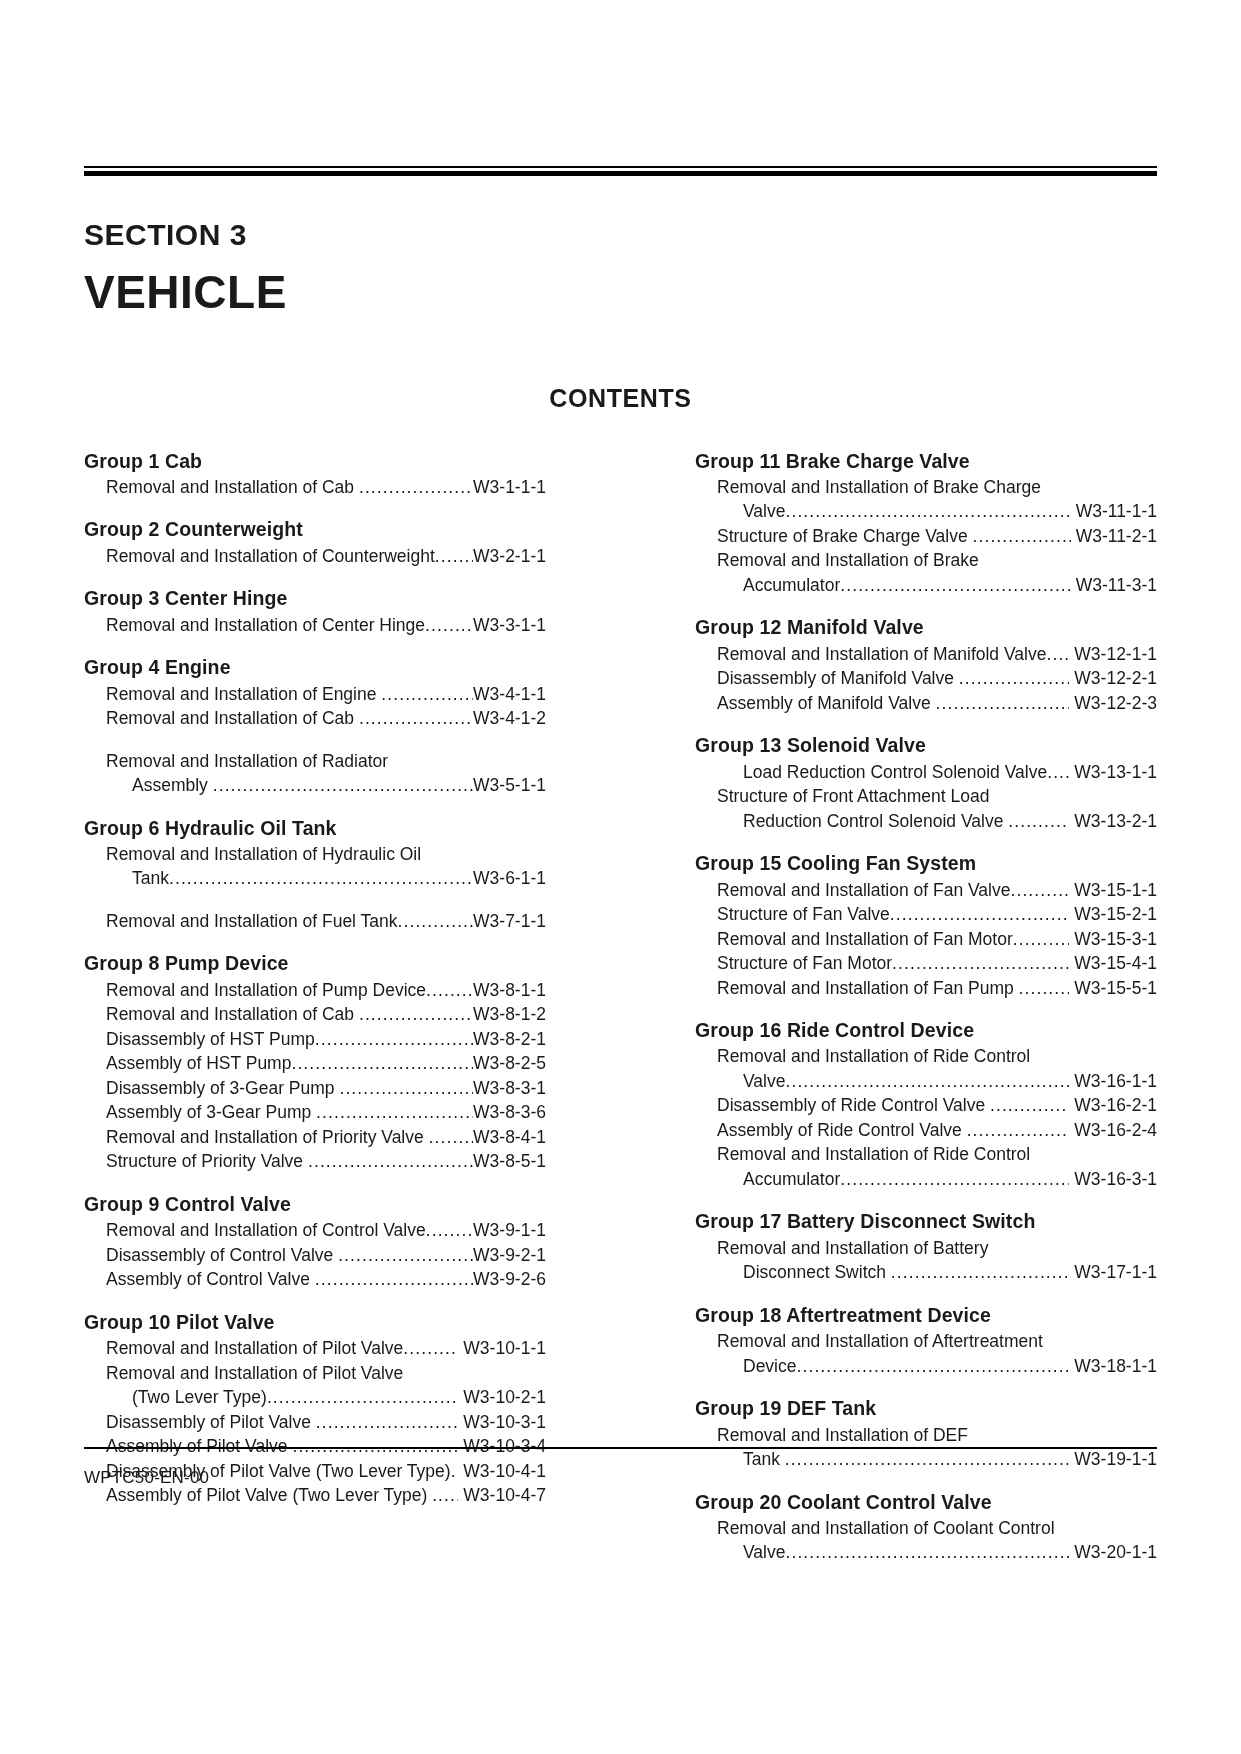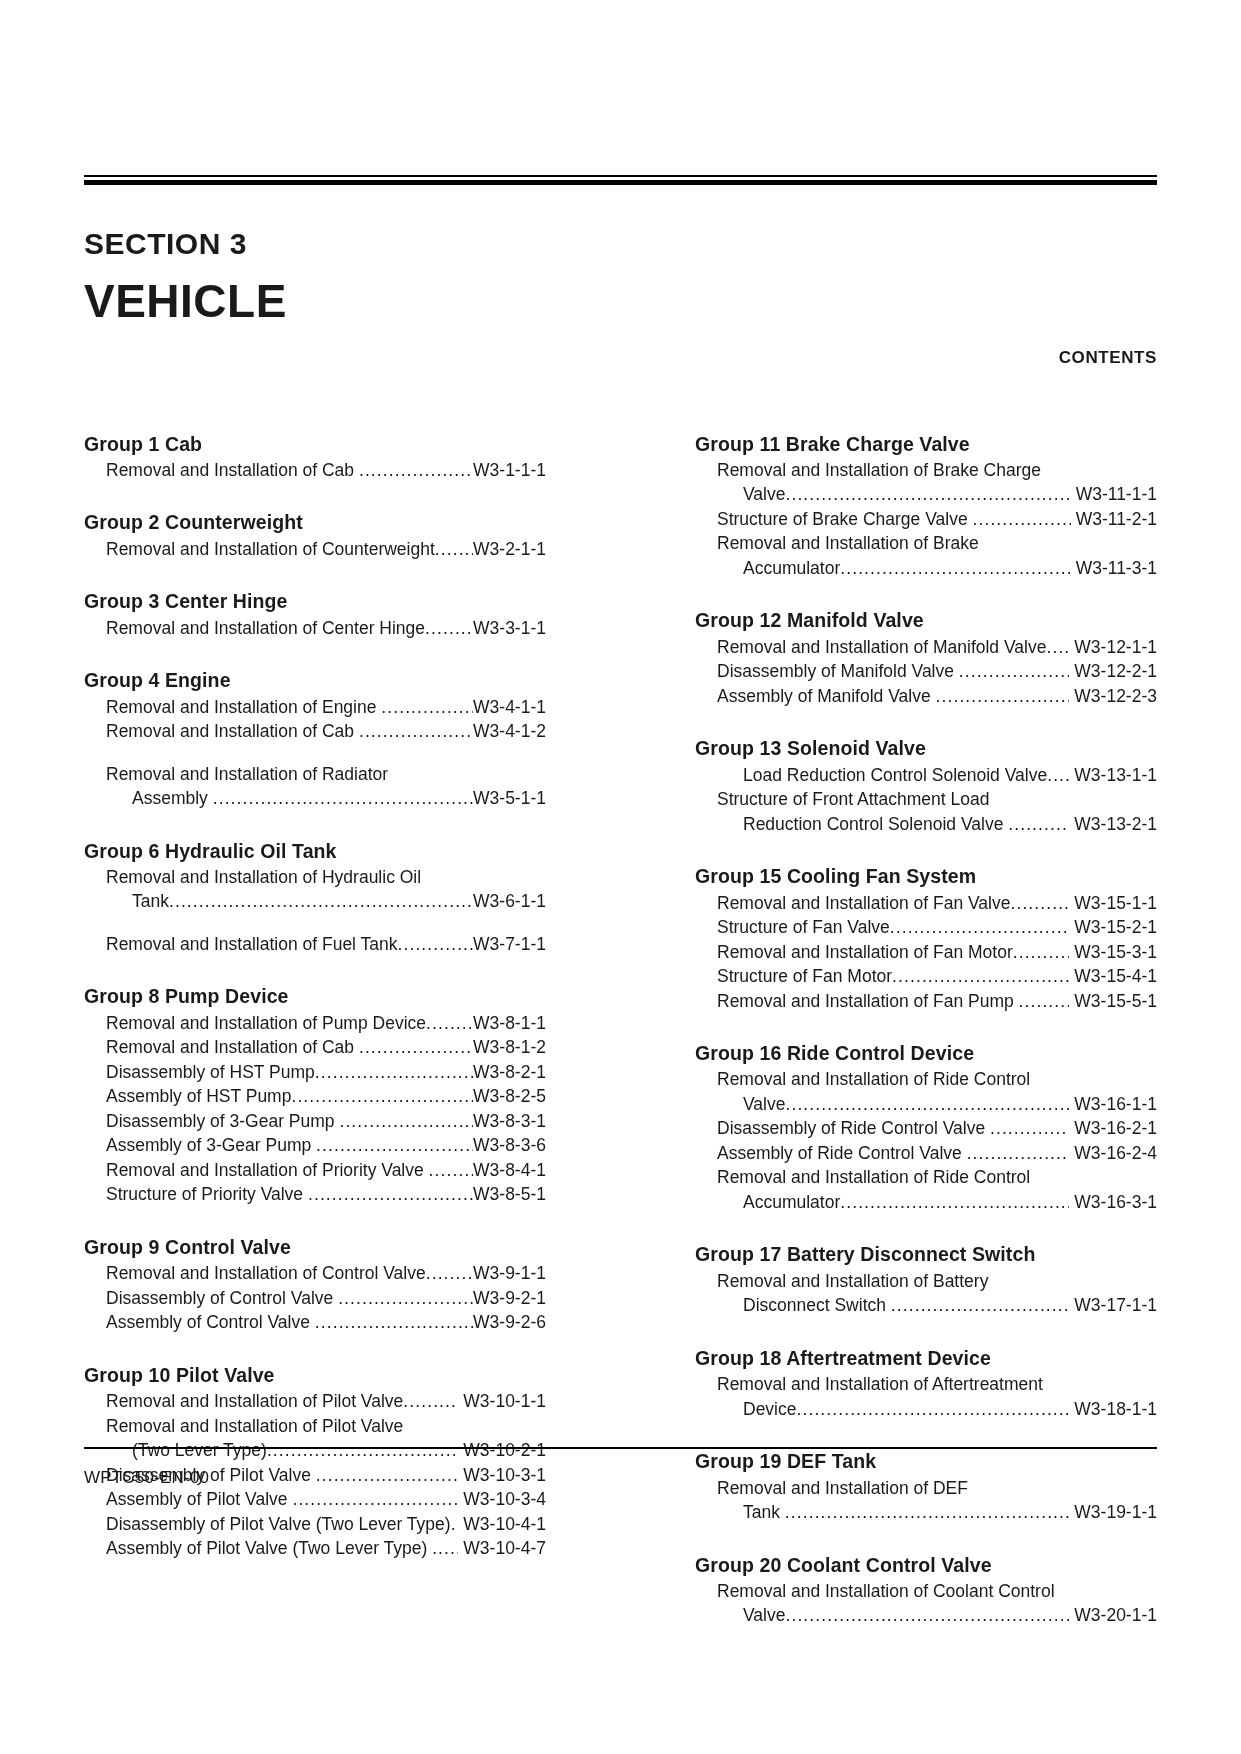--- a/index.html
+++ b/index.html
@@ -14,21 +14,21 @@
     color: #1a1a1a;
     position: relative;
     overflow: hidden;
   }
   .page {
     position: absolute;
     left: 0; top: 0;
     width: 1241px;
     height: 1754px;
     box-sizing: border-box;
-    padding: 17px 84px;
+    padding: 8px 84px;
   }
   
   .top-rule {
     margin-top: 158px;
     width: 1073px;
   }
   .top-rule .thin {
     height: 2px;
     background: #000;
   }
@@ -51,25 +51,25 @@
   }
   .section-title {
     font-size: 46px;
     font-weight: bold;
     letter-spacing: 0.5px;
     margin-top: 16px;
     line-height: 1.1;
   }
 
   .contents-head {
-    text-align: right;
-    font-size: 17px;
+    text-align: center;
+    font-size: 25px;
     font-weight: bold;
     letter-spacing: 0.6px;
-    margin-top: 21px;
+    margin-top: 66px;
   }
 
   
   .toc {
     display: flex;
     margin-top: 36px;
     width: 1073px;
   }
   .col {
     width: 462px;
@@ -82,21 +82,20 @@
     margin-top: 18px;
   }
   .grp:first-child { margin-top: 0; }
 
   .grp-title {
     font-size: 19.5px;
     font-weight: bold;
     letter-spacing: 0.1px;
     line-height: 1.25;
     margin-bottom: 2px;
-    margin-top: 28px;
   }
 
   
   .entry {
     display: flex;
     align-items: flex-end;
     font-size: 17.5px;
     line-height: 1.40;
     padding-left: 22px;
     white-space: nowrap;

